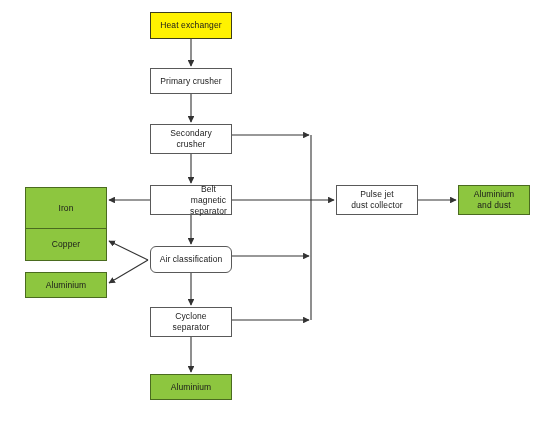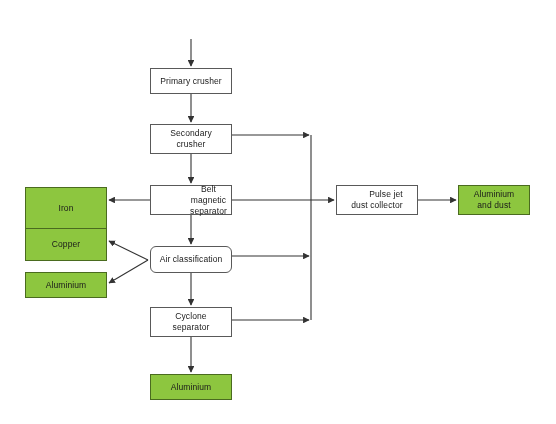--- a/index.html
+++ b/index.html
@@ -88,20 +88,23 @@
       <line x1="232" y1="320" x2="309" y2="320"></line>
 
       <line x1="232" y1="200" x2="334" y2="200"></line>
 
       <line x1="418" y1="200" x2="456" y2="200"></line>
     </g>
 
     <path d="M 311 135 L 311 320" stroke="#333333" stroke-width="1.1" fill="none"></path>
   </svg>
 
+  <div class="node source" style="left:150px; top:12px; width:82px; height:27px;">
+    <span class="label">Heat exchanger</span>
+  </div>
 
   <div class="node process" style="left:150px; top:68px; width:82px; height:26px;">
     <span class="label">Primary crusher</span>
   </div>
 
   <div class="node process" style="left:150px; top:124px; width:82px; height:30px;">
     <span class="label">Secondary
 crusher</span>
   </div>
 
@@ -128,21 +131,21 @@
   </div>
 
   <div class="node output" style="left:25px; top:272px; width:82px; height:26px;">
     <span class="label">Aluminium</span>
   </div>
 
   <div class="node output" style="left:150px; top:374px; width:82px; height:26px;">
     <span class="label">Aluminium</span>
   </div>
 
-  <div class="node process" style="left:336px; top:185px; width:82px; height:30px;text-align:right;">
+  <div class="node process" style="left:336px; top:185px; width:82px; height:30px;">
     <span class="label">Pulse jet
 dust collector</span>
   </div>
 
   <div class="node output" style="left:458px; top:185px; width:72px; height:30px;">
     <span class="label">Aluminium
 and dust</span>
   </div>
 
 </div>

